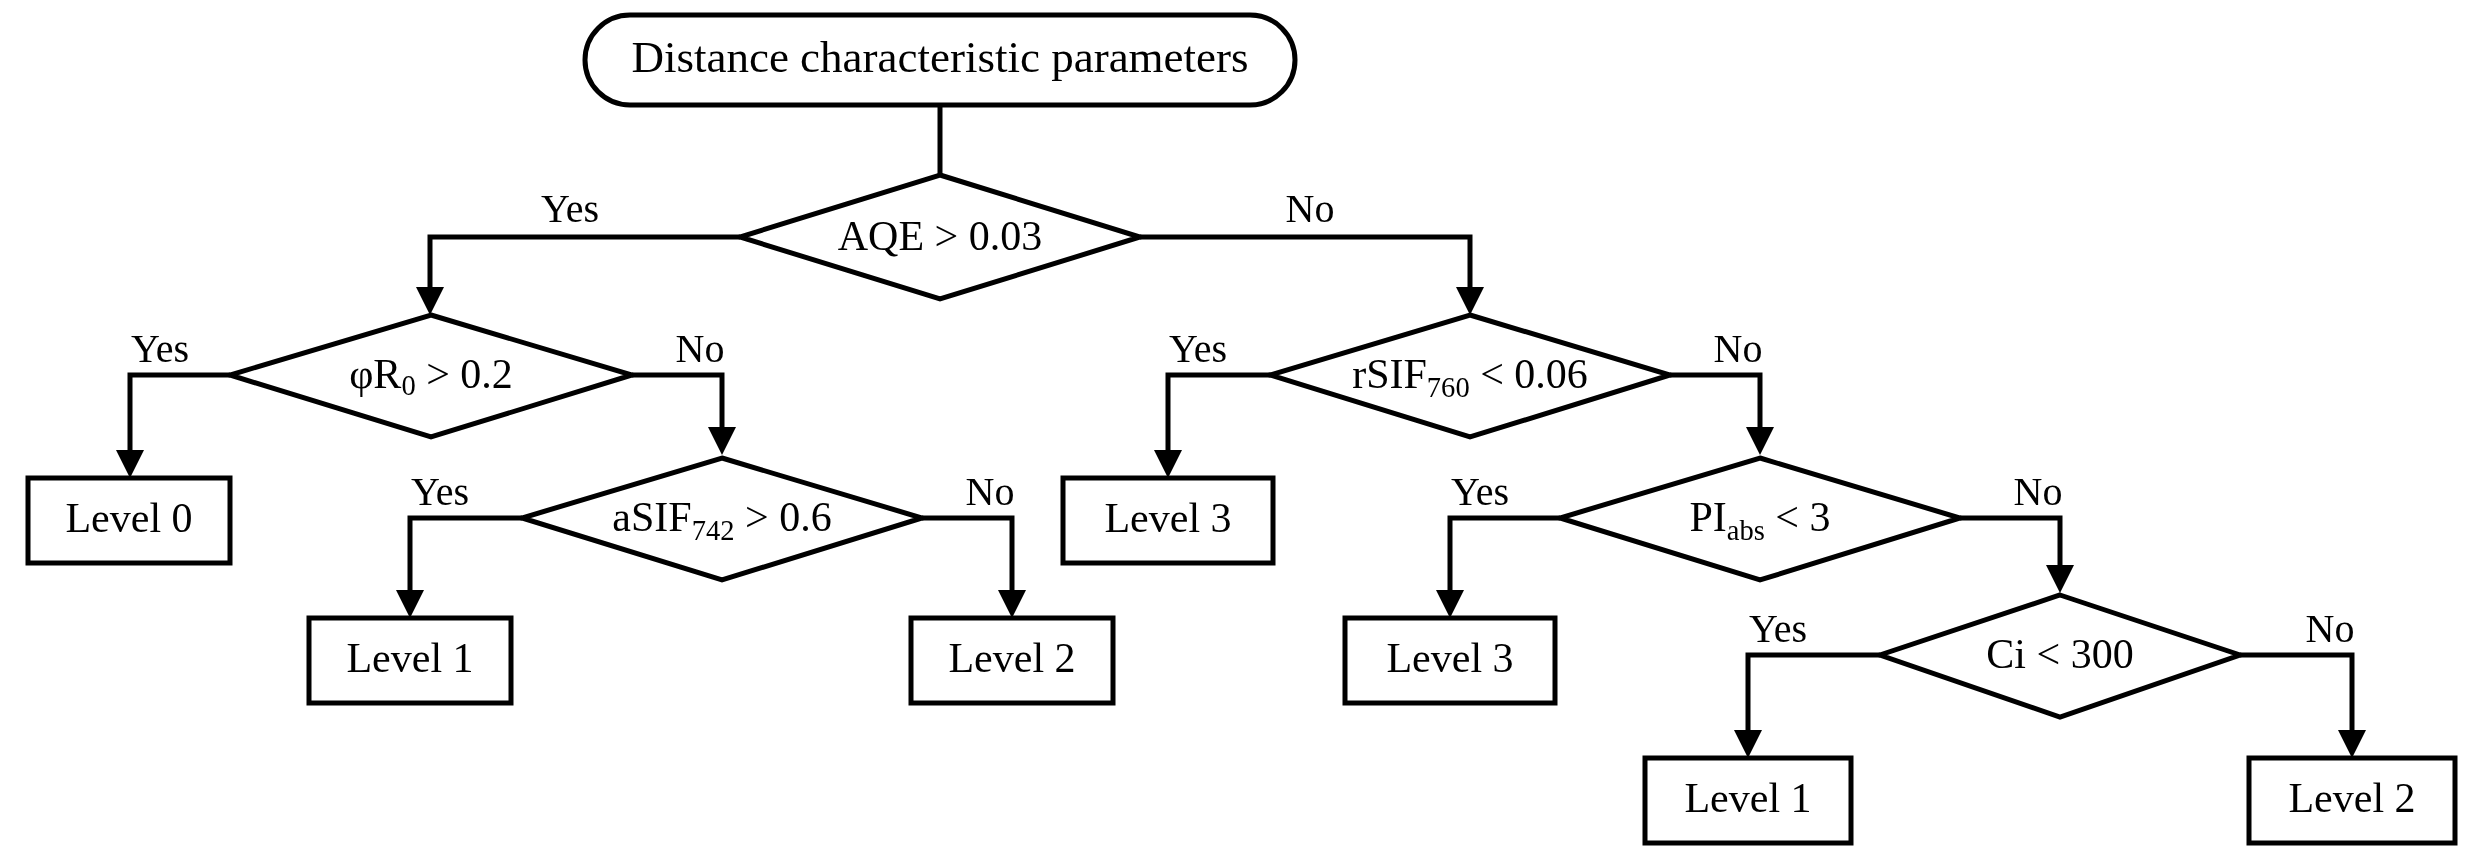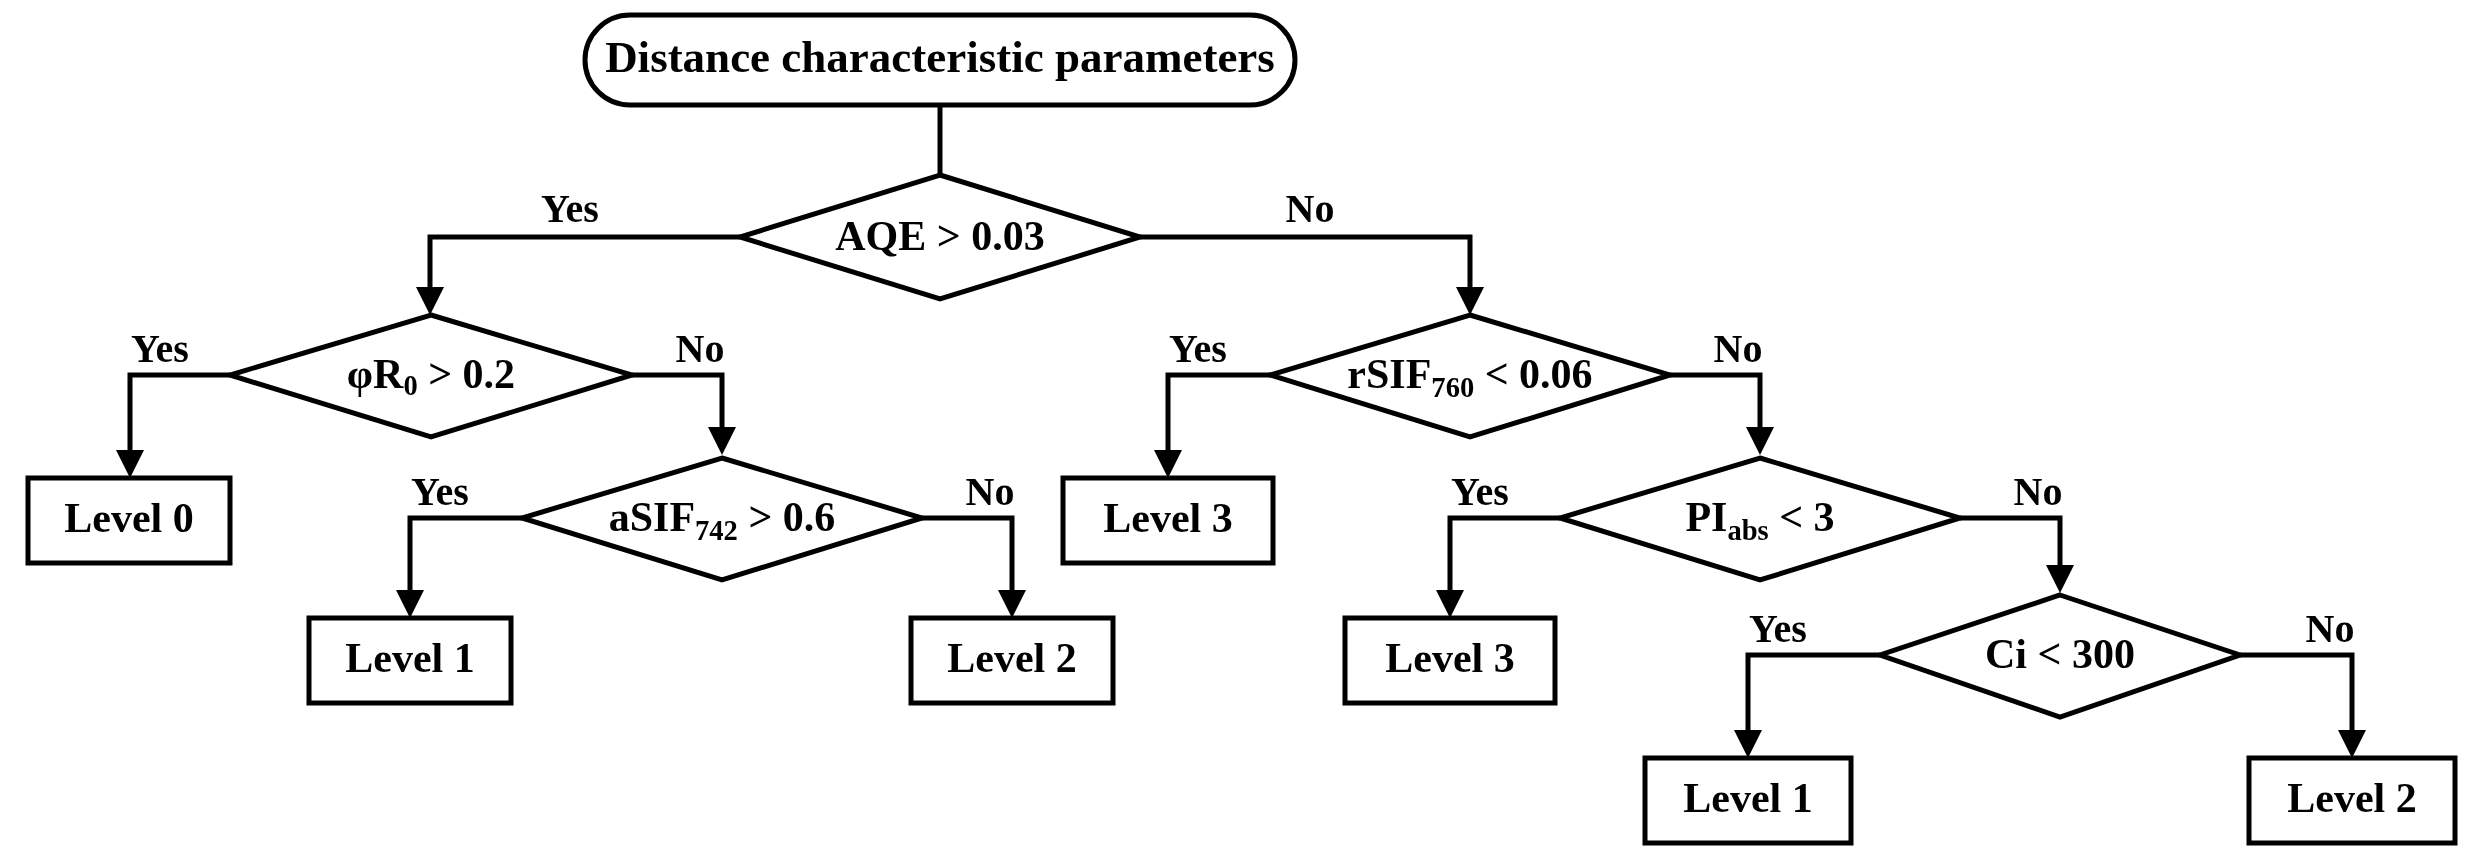--- a/index.html
+++ b/index.html
@@ -7,21 +7,20 @@
     padding: 0;
     background: #ffffff;
   }
   #page {
     position: relative;
     width: 2474px;
     height: 859px;
     background: #ffffff;
     font-family: "Liberation Serif", "DejaVu Serif", serif;
     overflow: hidden;
-    font-weight: bold;
   }
   svg.flow {
     position: absolute;
     left: 0;
     top: 0;
     width: 2474px;
     height: 859px;
     display: block;
   }
   .shape-stroke {

